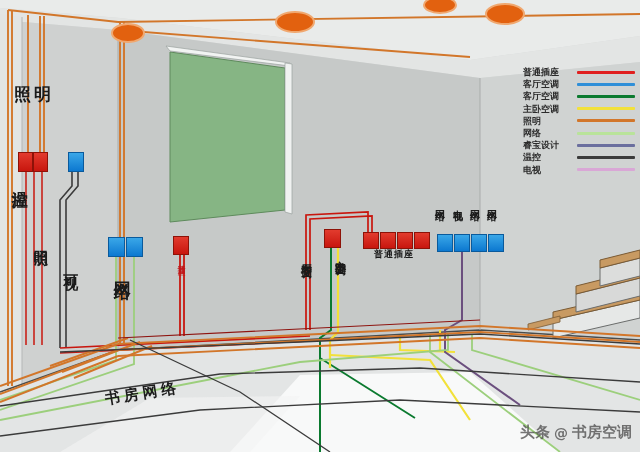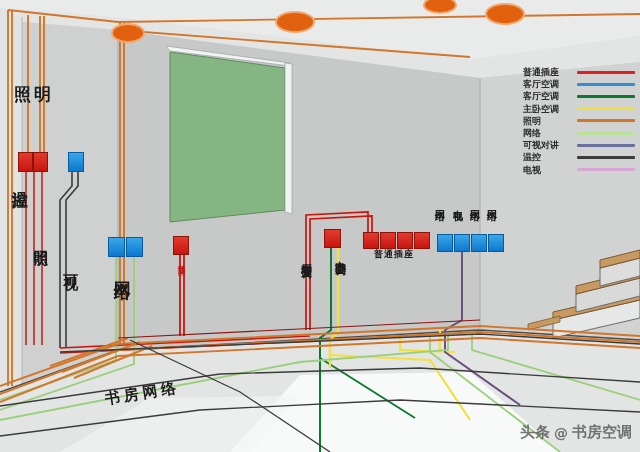--- a/index.html
+++ b/index.html
@@ -231,21 +231,21 @@
     </div>
     <div class="legend-row">
       <div class="t">照明</div>
       <div class="sw" style="background:#d2762a;"></div>
     </div>
     <div class="legend-row">
       <div class="t">网络</div>
       <div class="sw" style="background:#b9e39a;"></div>
     </div>
     <div class="legend-row">
-      <div class="t">可视对讲</div>
+      <div class="t">睿宝设计</div>
       <div class="sw" style="background:#6b6f9e;"></div>
     </div>
     <div class="legend-row">
       <div class="t">温控</div>
       <div class="sw" style="background:#3b3b3b;"></div>
     </div>
     <div class="legend-row">
       <div class="t">电视</div>
       <div class="sw" style="background:#d9a7d6;"></div>
     </div>

